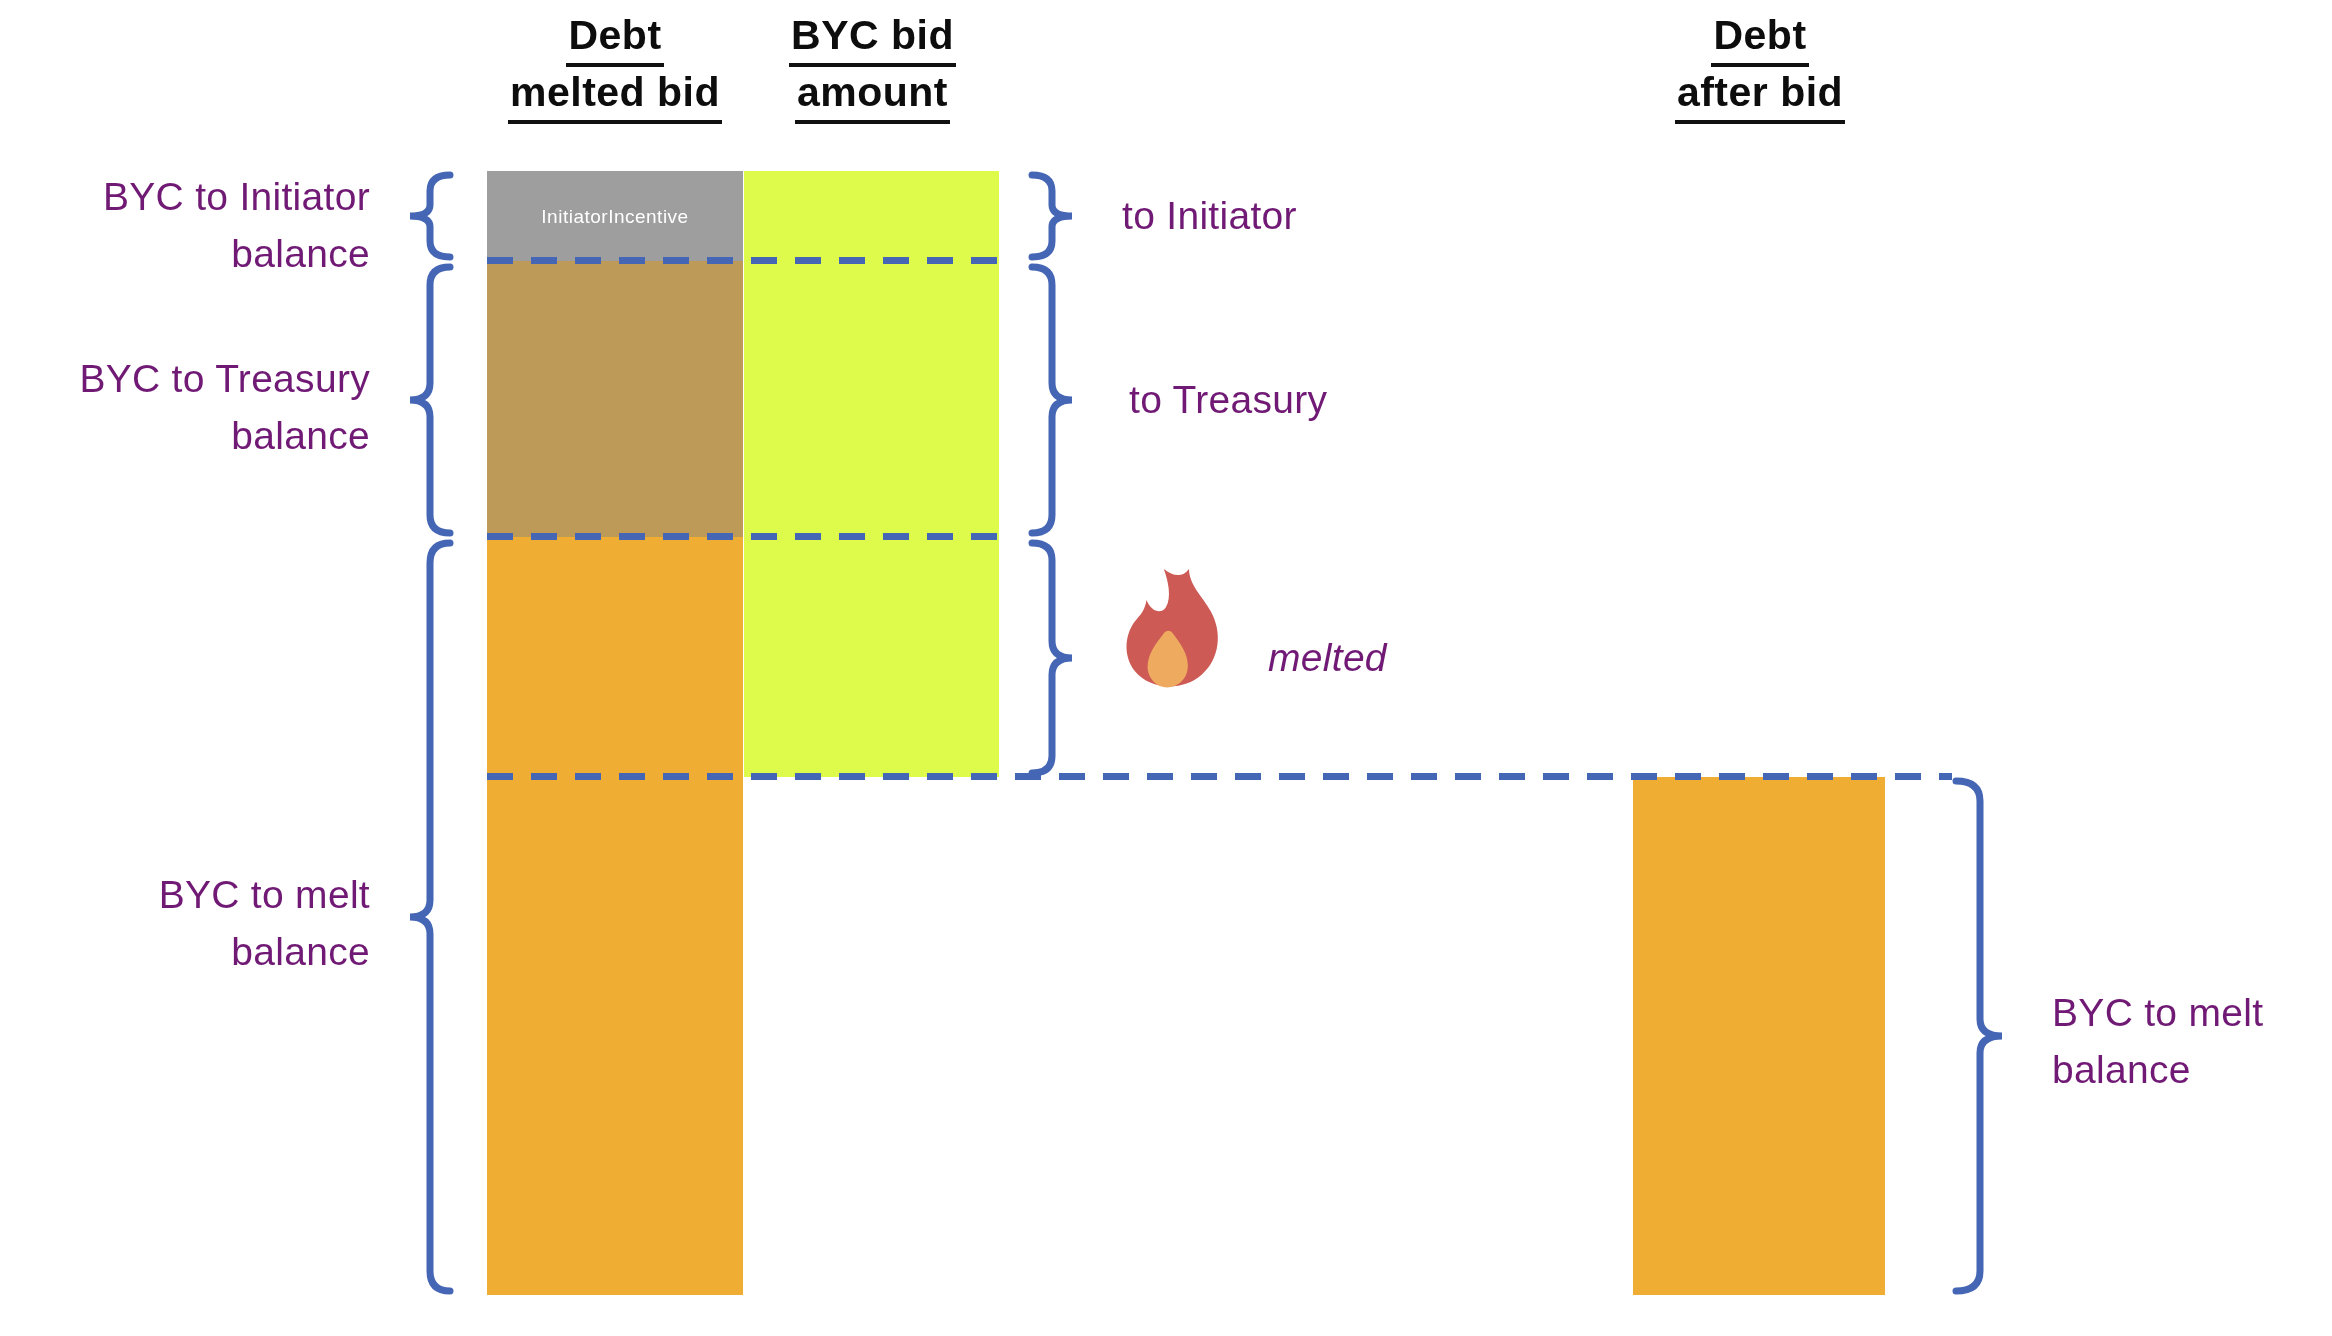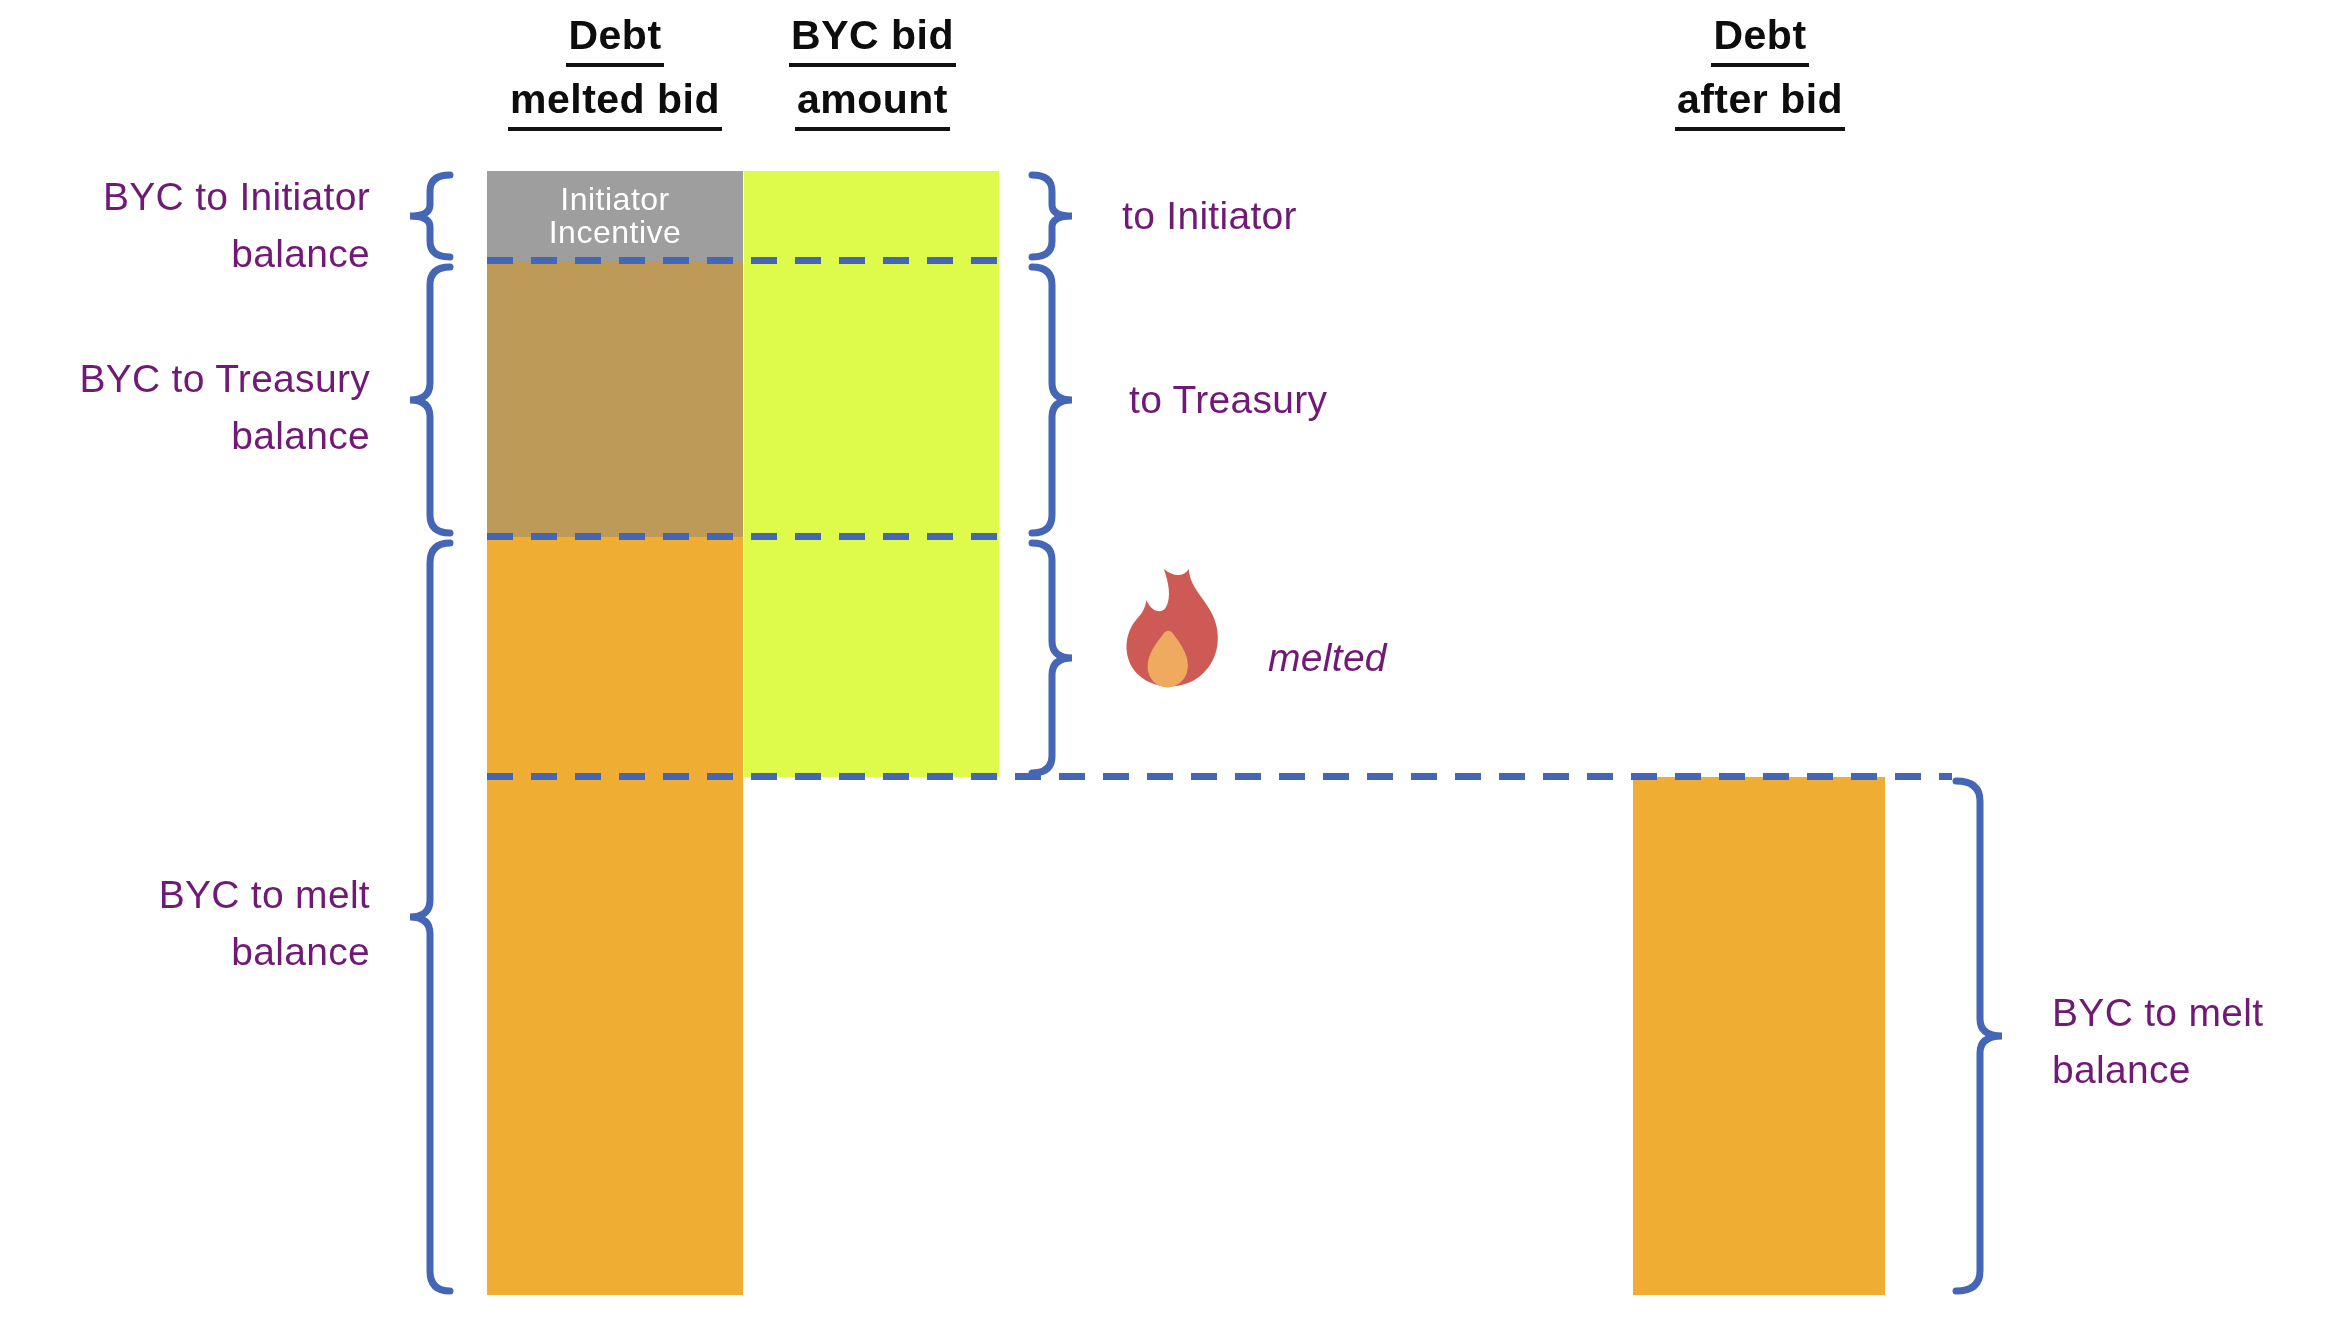--- a/index.html
+++ b/index.html
@@ -8,38 +8,38 @@
     width:2332px;height:1336px;
     background:#ffffff;
     font-family:"Liberation Sans", sans-serif;
     color:#0d0d0d;
     overflow:hidden;
   }
   .abs{position:absolute;}
 
   
   .hdr{position:absolute;text-align:center;font-size:41px;font-weight:700;letter-spacing:.5px;}
-  .hdr .ln{display:inline-block;border-bottom:4px solid #111;padding:0 2px 6px 2px;margin-bottom:9px;line-height:44px;}
+  .hdr .ln{display:inline-block;border-bottom:4px solid #111;padding:0 2px 6px 2px;margin-bottom:2px;line-height:44px;}
 
   
   .lbl{position:absolute;font-size:39px;line-height:57px;letter-spacing:.3px;color:#701a75;}
   .lbl.r{text-align:right;}
   .lbl.l{text-align:left;}
 
   
   .seg{position:absolute;}
   .seg.gray{background:#9e9e9e;}
   .seg.tan{background:#bd9a58;}
   .seg.orange{background:#f0ad33;}
   .seg.yellow{background:#defb4c;}
 
   .incentive{
     position:absolute;left:487px;top:171px;width:256px;height:90px;
-    display:flex;flex-direction:column;align-items:center;justify-content:center;
-    color:#ffffff;font-size:32px;line-height:33px;letter-spacing:.5px;text-align:center;
+    display:flex;align-items:center;justify-content:center;
+    color:#ffffff;font-size:19px;line-height:33px;letter-spacing:.5px;text-align:center;
   }
 
   
   .dash{
     position:absolute;height:7px;
     background:repeating-linear-gradient(90deg,#4566b4 0 26px,transparent 26px 44px);
   }
 
   svg{display:block;}
 </style>

